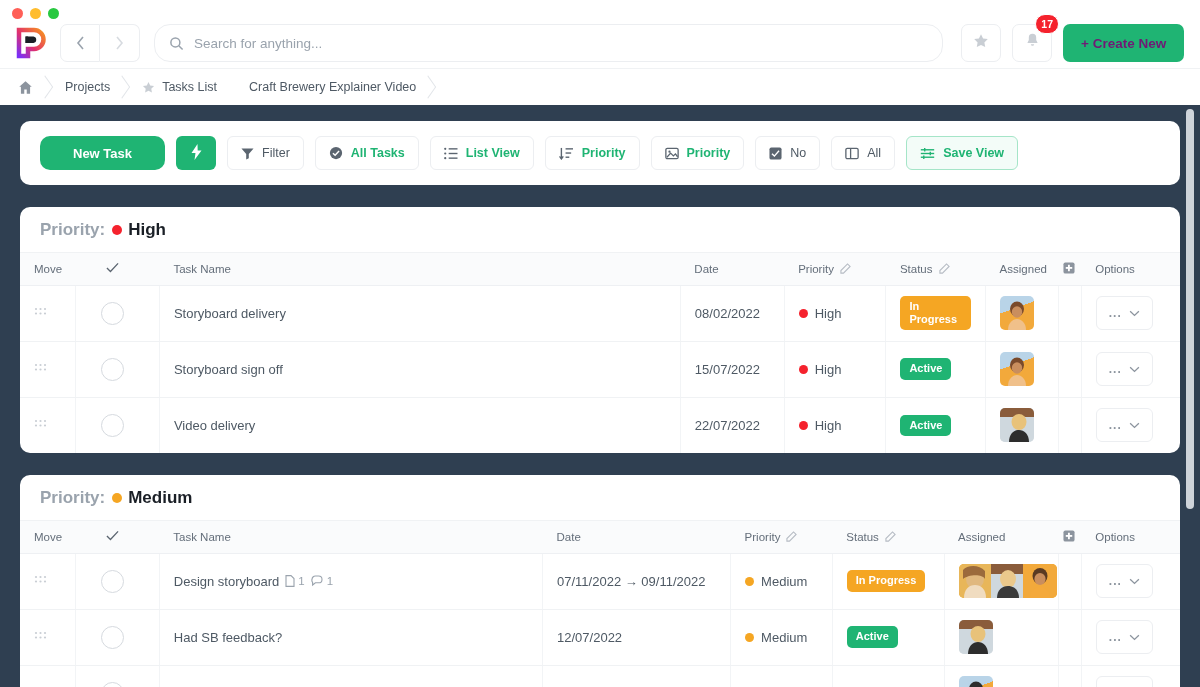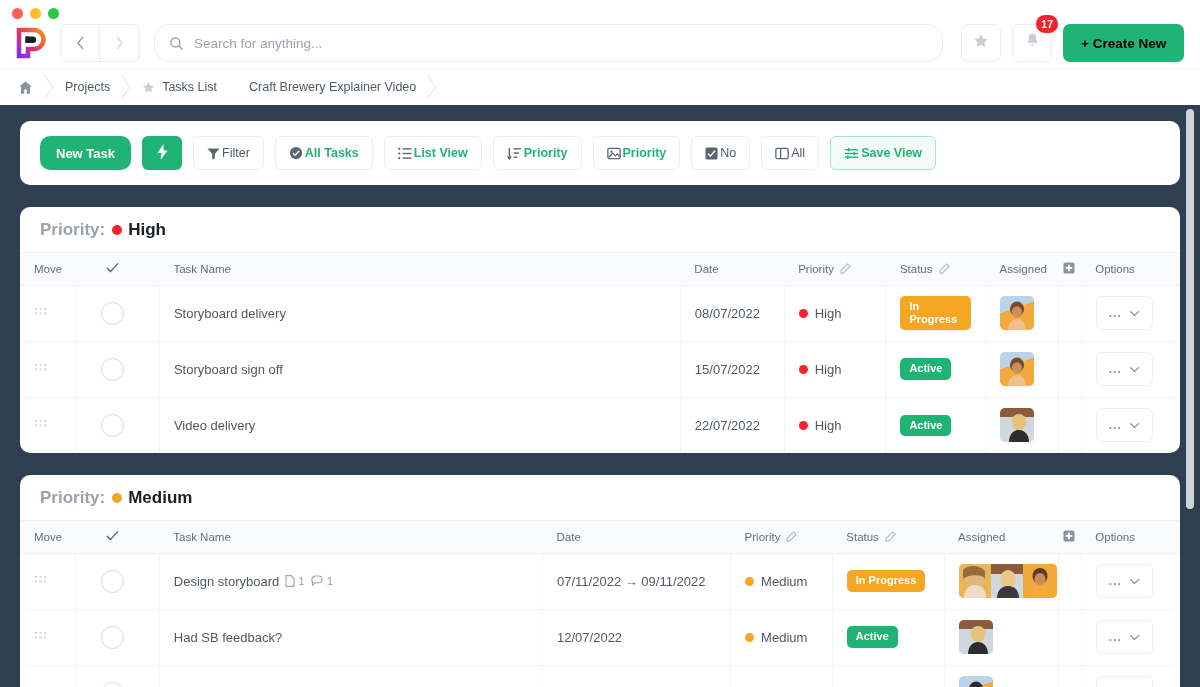--- a/index.html
+++ b/index.html
@@ -81,21 +81,21 @@
   .badge {
     position:absolute; top:-11px; right:-8px;
     background:#f5222d; color:#fff;
     min-width:20px; height:20px; border-radius:10px;
     font-size:10.5px; font-weight:bold;
     display:flex; align-items:center; justify-content:center;
     padding: 0 5px;
     border: 1.5px solid #fff;
   }
   .create-btn {
-    background:#1fb473; color:#000000;
+    background:#1fb473; color:#701a75;
     height:38px; border-radius:7px;
     padding: 0 18px;
     font-size:13.5px; font-weight:bold;
     display:flex; align-items:center;
     border:none; cursor:pointer;
     font-family: "Liberation Sans", sans-serif;
     white-space: nowrap;
   }
 
   
@@ -137,32 +137,32 @@
   .toolbar {
     height: 64px;
     display:flex; align-items:center;
     padding: 0 20px;
     gap: 11px;
     margin-bottom: 22px;
   }
   .tb-primary {
     background:#1fb473; color:#fff;
     height:34px; border-radius:10px; border:none;
-    padding: 0 16px; font-size:13px; font-weight:bold;
+    padding: 0 33px; font-size:13px; font-weight:bold;
     font-family:"Liberation Sans", sans-serif; cursor:pointer;
   }
   .tb-bolt {
     background:#1fb473; color:#fff;
     height:34px; width:40px; border-radius:6px; border:none;
     display:flex; align-items:center; justify-content:center; cursor:pointer;
   }
   .tb-btn {
     height:34px; border:1px solid #eceef1; background:#fff;
     border-radius:6px; padding: 0 13px;
-    display:flex; align-items:center; gap:2px;
+    display:flex; align-items:center; gap:8px;
     font-size:12.5px; color:#4e5964; cursor:pointer;
     font-family:"Liberation Sans", sans-serif;
     white-space: nowrap;
   }
   .tb-btn.green-text { color:#1fb473; font-weight:bold; }
   .tb-btn .ic { color:#5b6570; display:flex; }
   .tb-btn.save { border-color:#a5e5c8; background:#f3fcf8; color:#1fb473; font-weight:bold; }
   .tb-btn.save .ic { color:#1fb473; }
   .tb-search {
     margin-left:auto;
@@ -522,21 +522,21 @@
                   <circle cx="11" cy="6.5" r="1.1"></circle>
               </svg>
             </div>
           </td>
           <td style="padding-left:25px">
             <div class="circle"></div>
           </td>
           <td>
             <span class="taskname">Storyboard delivery</span>
           </td>
-          <td>08/07/2022</td>
+          <td>08/02/2022</td>
           <td>
             <span class="pcell">
               <span class="pdot" style="background:#f5222d"></span>
               <span>High</span>
             </span>
           </td>
           <td>
             <span class="pill" style="background:#f5a623">In Progress</span>
           </td>
           <td>

